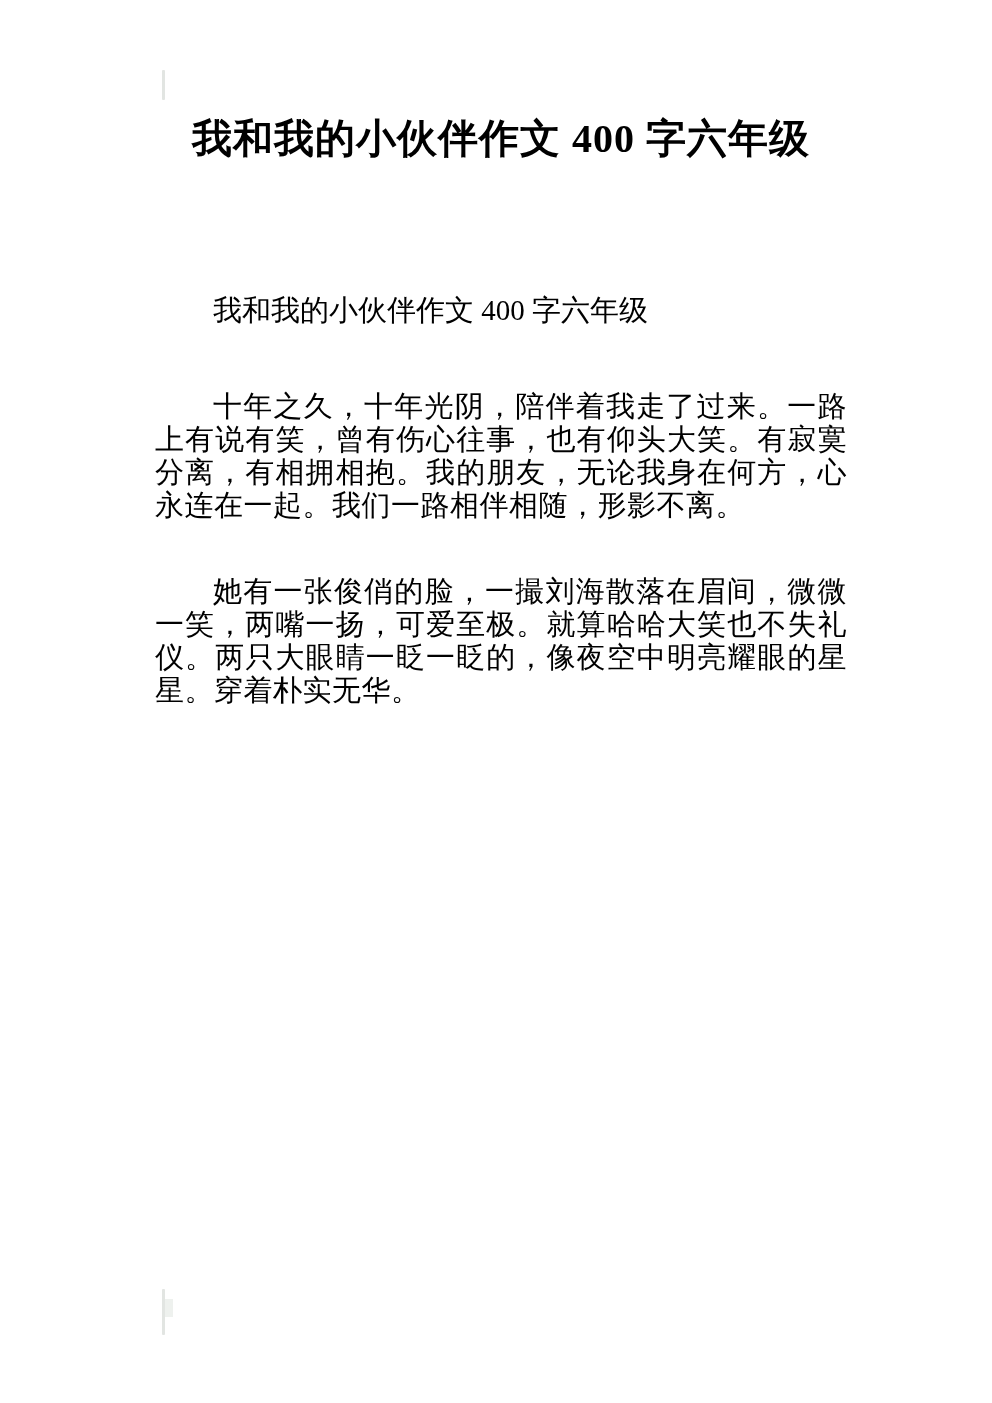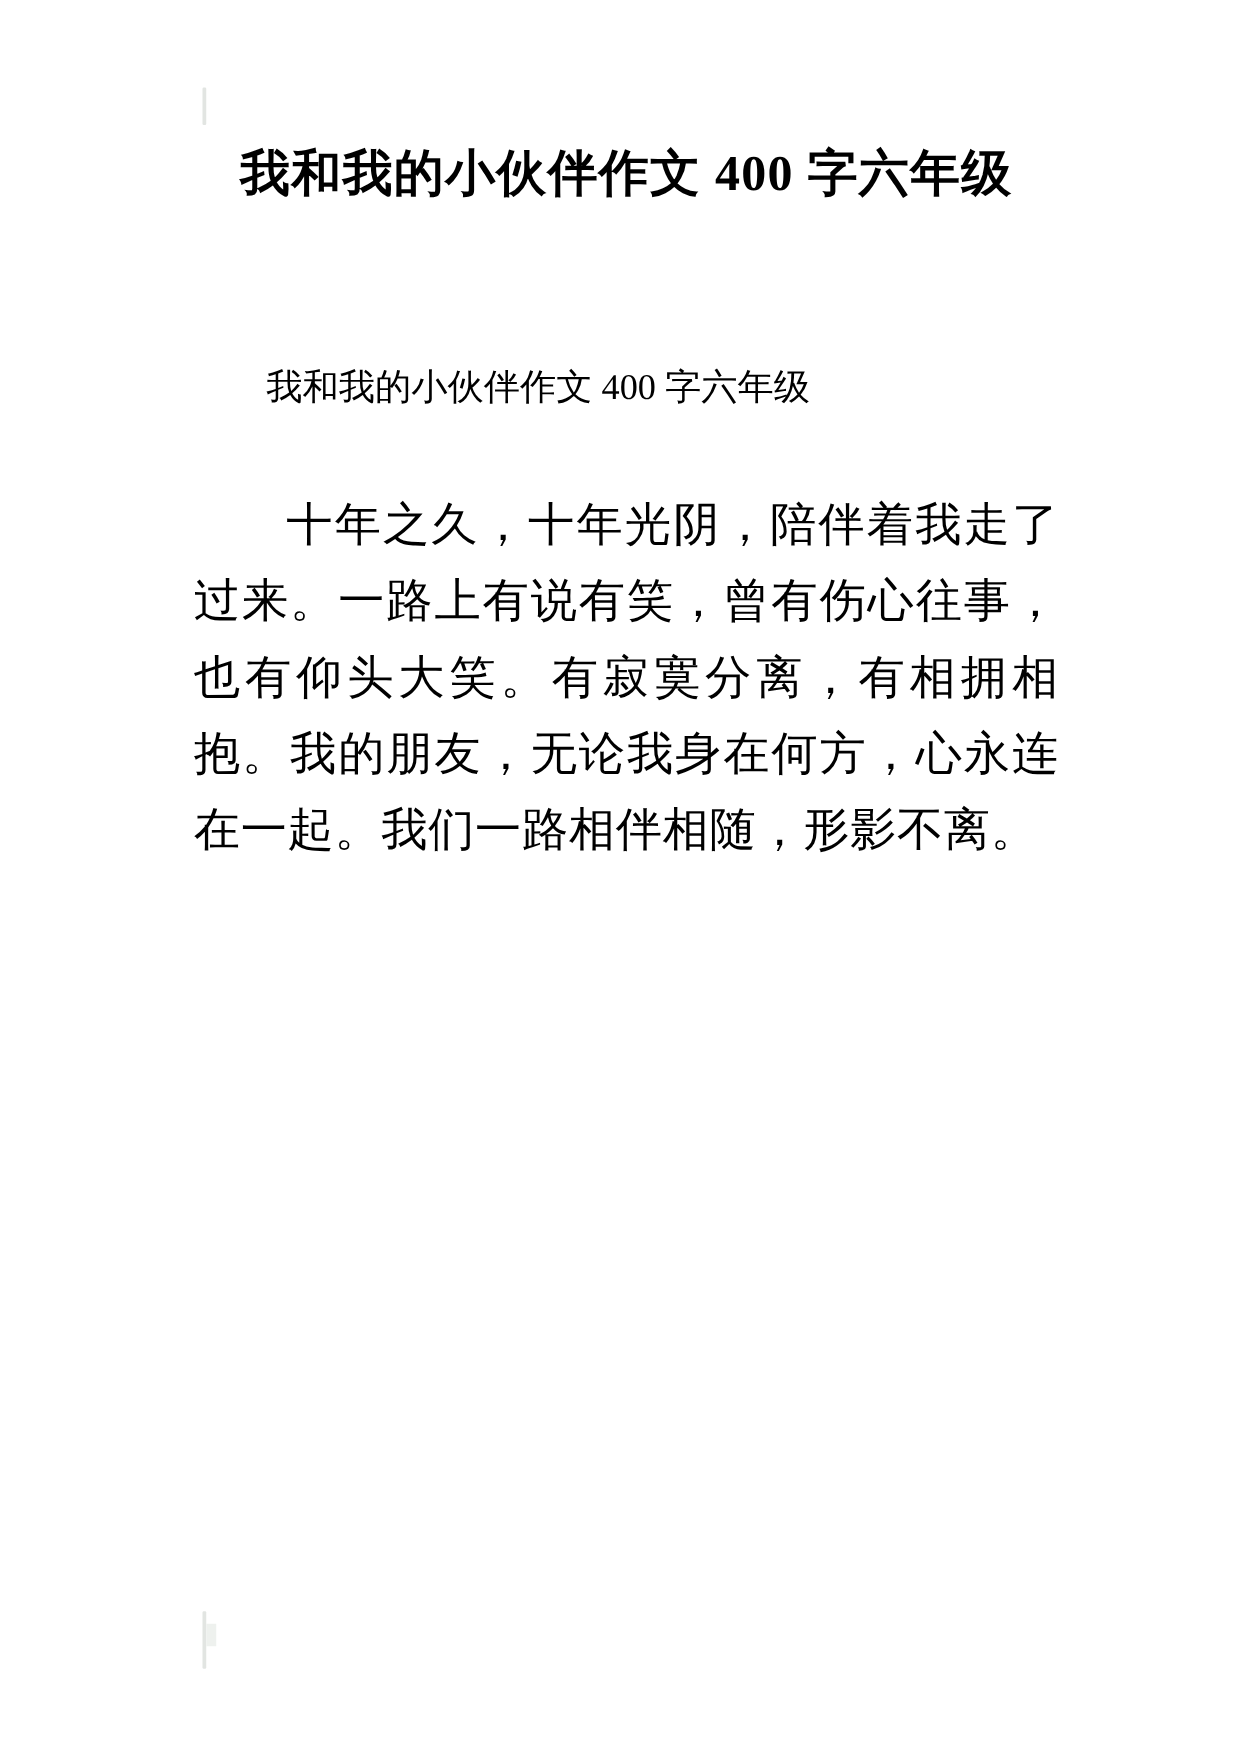--- a/index.html
+++ b/index.html
@@ -32,22 +32,22 @@
   }
   .doc-subtitle {
     margin: 120px 0 0 0;
     font-size: 29px;
     line-height: 52.5px;
     text-indent: 2em;
     font-weight: normal;
   }
   .doc-paragraph {
     margin: 53px 0 0 0;
-    font-size: 37px;
-    line-height: 61px;
+    font-size: 29px;
+    line-height: 33px;
     text-indent: 2em;
     text-align: justify;
     text-justify: inter-character;
     letter-spacing: 0.5px;
   }
   
   .stray-mark {
     position: absolute;
     left: 162px;
     width: 3px;
@@ -75,16 +75,17 @@
   <div class="stray-mark bottom"></div>
 
   <div class="content">
 
     <h1 class="doc-title">我和我的小伙伴作文 400 字六年级</h1>
 
     <p class="doc-subtitle">我和我的小伙伴作文 400 字六年级</p>
 
     <p class="doc-paragraph">十年之久，十年光阴，陪伴着我走了过来。一路上有说有笑，曾有伤心往事，也有仰头大笑。有寂寞分离，有相拥相抱。我的朋友，无论我身在何方，心永连在一起。我们一路相伴相随，形影不离。</p>
 
+    <p class="doc-paragraph">她有一张俊俏的脸，一撮刘海散落在眉间，微微一笑，两嘴一扬，可爱至极。就算哈哈大笑也不失礼仪。两只大眼睛一眨一眨的，像夜空中明亮耀眼的星星。穿着朴实无华。</p>
 
 
   </div>
 </div>
 
 </body></html>

